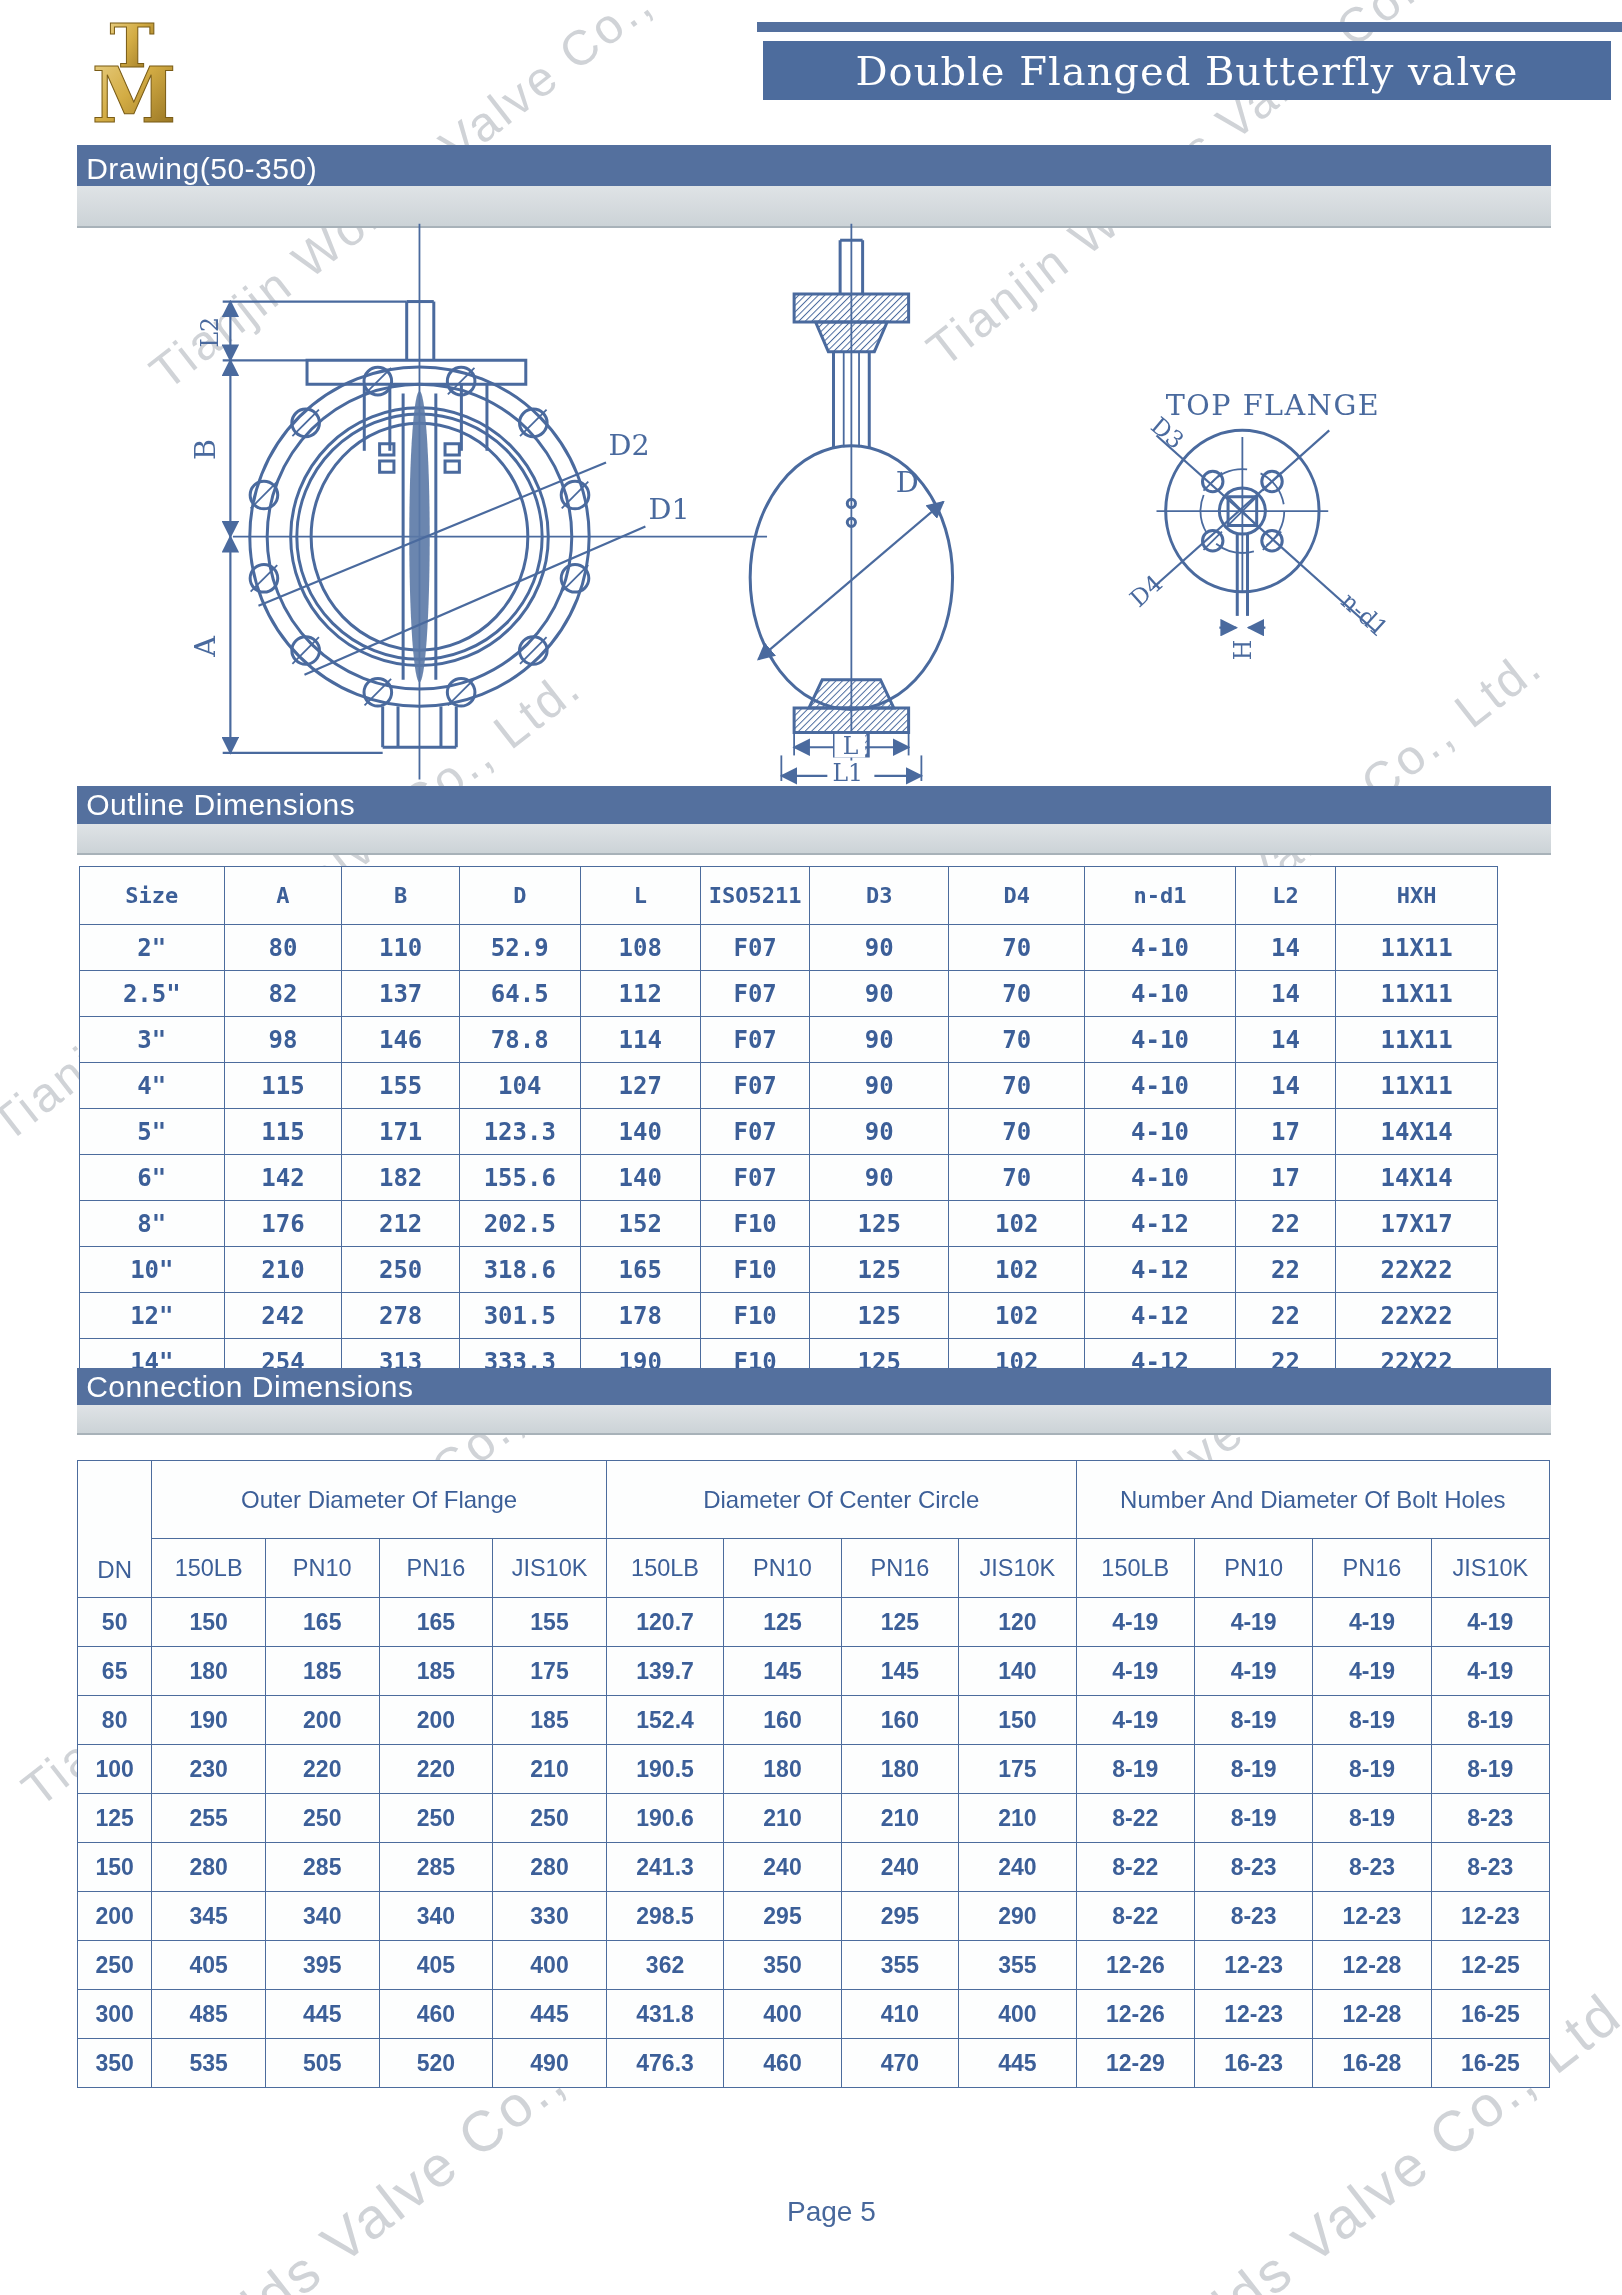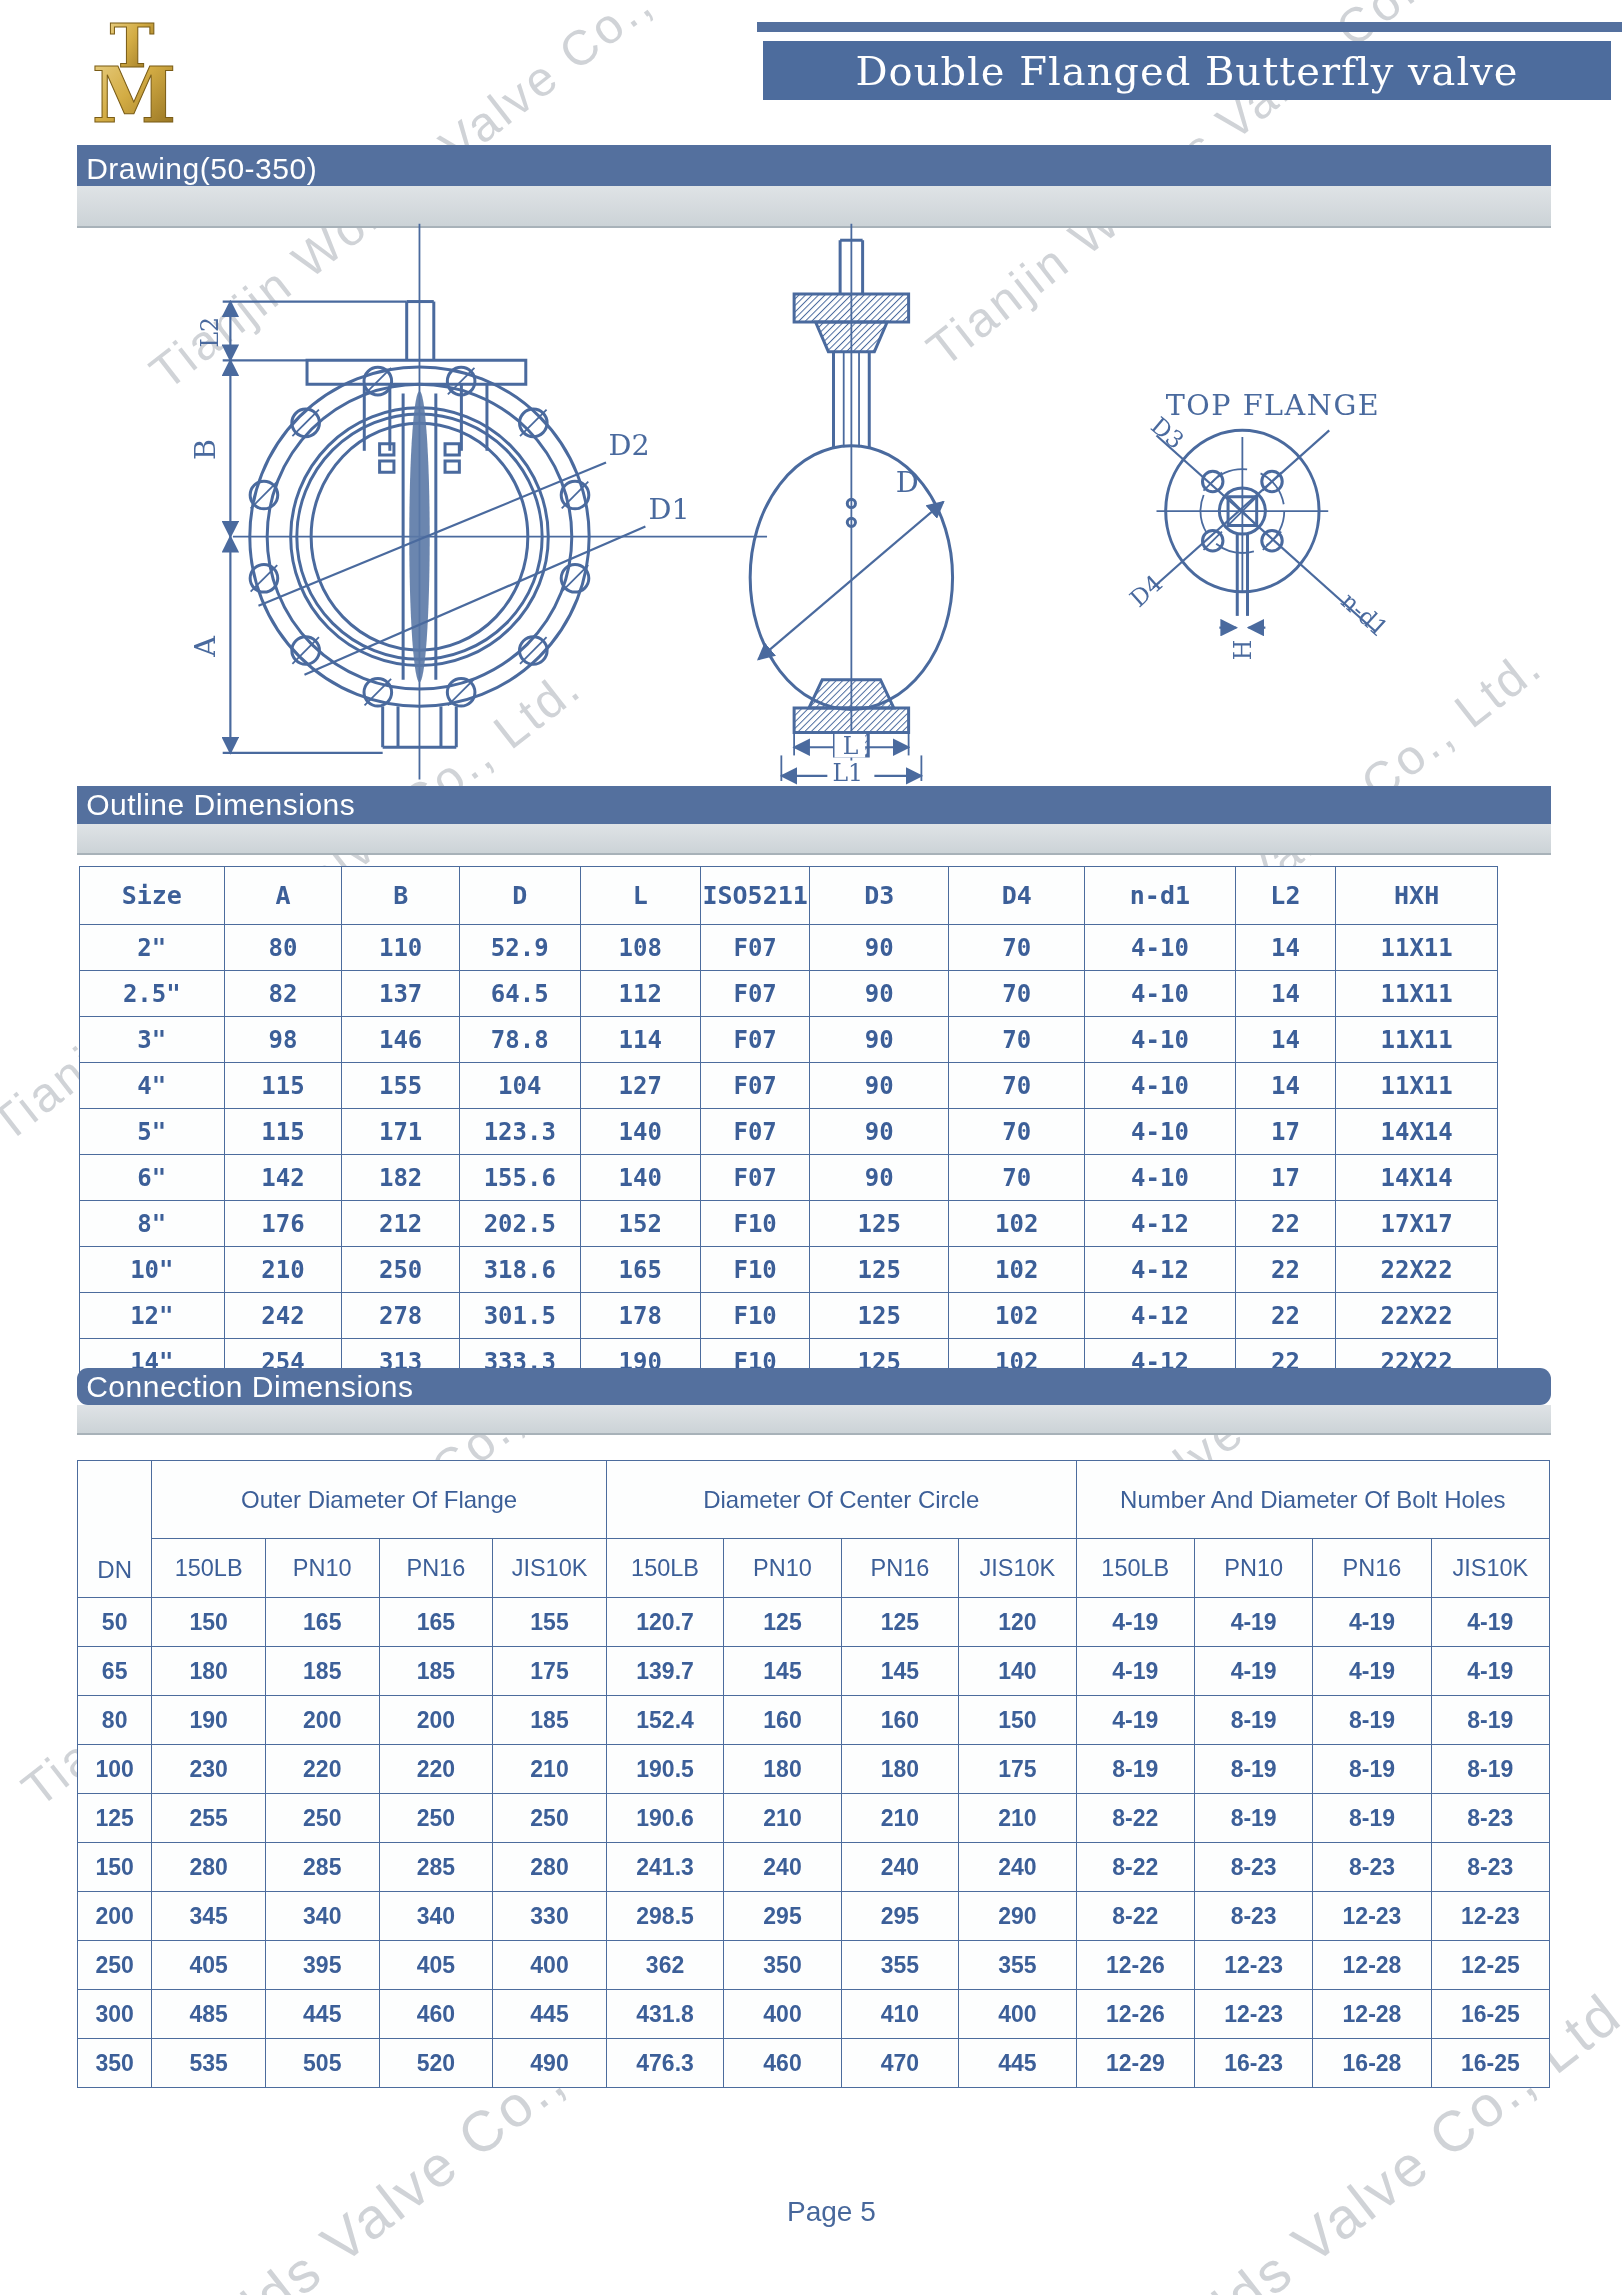--- a/index.html
+++ b/index.html
@@ -18,42 +18,42 @@
   .top-rule{position:absolute;left:757px;top:21.5px;width:866px;height:10.2px;background:#54709e;}
   .title-box{position:absolute;left:763px;top:41px;width:848px;height:59px;background:#4d6c9d;
              display:flex;align-items:center;justify-content:center;}
   .title-box span{color:#ffffff;font-family:"DejaVu Serif",serif;font-size:40px;letter-spacing:1px;}
 
   
   .secbar{position:absolute;left:77px;width:1474px;background:#54709e;color:#fff;
           display:flex;align-items:center;font-size:30px;letter-spacing:0.5px;padding-left:9.2px;box-sizing:border-box;}
   .secbar.drawing{top:145px;height:47px;}
   .secbar.outline{top:786px;height:38px;}
-  .secbar.connection{top:1368px;height:37px;border-radius:11px;}
+  .secbar.connection{top:1368px;height:37px;}
   .graystrip{position:absolute;left:77px;width:1474px;
              background:linear-gradient(#dfe3e6,#ccd3d7);border-bottom:2.6px solid #a8b2b9;box-sizing:border-box;}
   .graystrip.g1{top:186px;height:42px;}
   .graystrip.g2{top:824px;height:31px;}
   .graystrip.g3{top:1405px;height:30px;}
 
   
   svg.draw{position:absolute;left:0;top:0;pointer-events:none;}
   svg.draw *{vector-effect:non-scaling-stroke;}
   .ln{stroke:#4a6a9e;stroke-width:3;fill:none;}
   .thin{stroke:#4a6a9e;stroke-width:1.8;fill:none;}
   .dim{stroke:#4a6a9e;stroke-width:2.2;fill:none;}
   .lbl{fill:#4a6a9e;font-family:"DejaVu Serif",serif;font-size:46px;}
   .lbl.big{font-size:56px;}
 
   
   table.tb{position:absolute;border-collapse:collapse;table-layout:fixed;background:#fdfefe;}
   table.tb td,table.tb th{border:1.5px solid #4c6c9d;text-align:center;vertical-align:middle;
         color:#3c5f98;overflow:hidden;}
   table.outline-tb{left:79px;top:866px;width:1419px;}
-  table.outline-tb th{height:55px;font-family:"DejaVu Sans Mono",monospace;font-size:25px;font-weight:700;}
+  table.outline-tb th{height:55px;font-family:"DejaVu Sans Mono",monospace;font-size:22px;font-weight:700;}
   table.outline-tb td{height:43px;font-family:"DejaVu Sans Mono",monospace;font-size:24px;font-weight:700;}
   table.conn-tb{left:77px;top:1460px;width:1473px;}
   table.conn-tb th{font-size:23.5px;font-weight:400;}
   table.conn-tb th.grp{height:75px;font-size:24px;}
   table.conn-tb th.sub{height:56px;text-align:center;}
   table.conn-tb th.dn{vertical-align:bottom;padding-bottom:13.3px;}
   table.conn-tb td{height:46px;font-size:23px;font-weight:700;}
 
   
   .wm{position:absolute;white-space:nowrap;color:rgba(143,150,159,.42);

